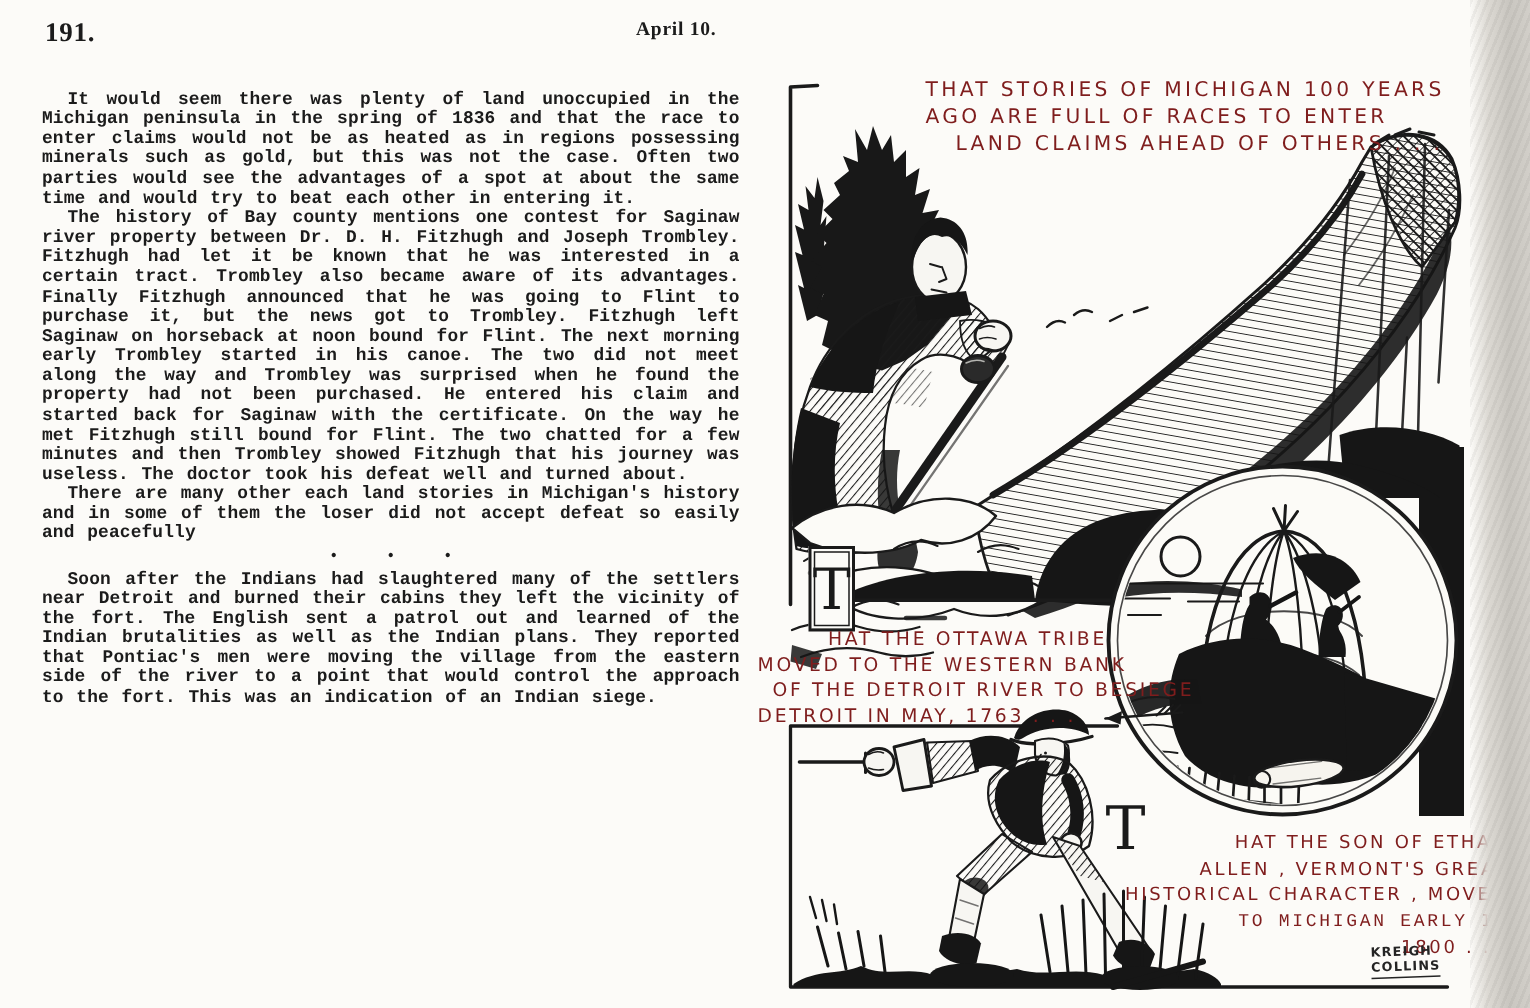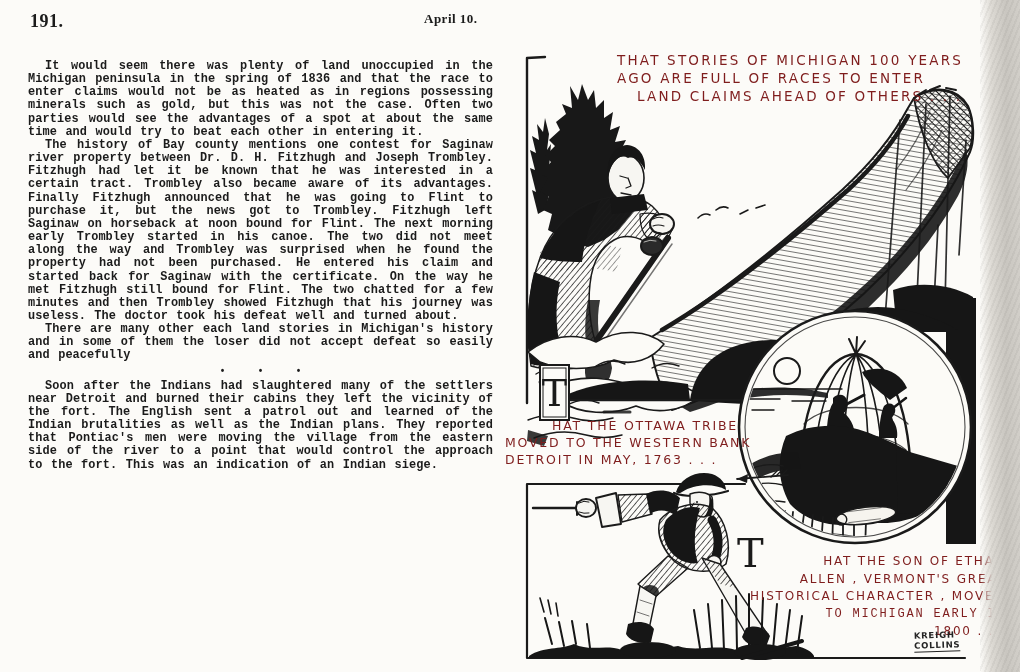--- a/index.html
+++ b/index.html
@@ -233,20 +233,21 @@
   <div class="letter cap-top">
     <div class="l1">THAT STORIES OF MICHIGAN 100 YEARS</div>
     <div class="l2">AGO ARE FULL OF RACES TO ENTER</div>
     <div class="l3">LAND CLAIMS AHEAD OF OTHERS . . .</div>
   </div>
 
   <div class="init-box">T</div>
   <div class="letter cap-ottawa">
     <div class="l1">HAT THE OTTAWA TRIBE</div>
     <div class="l2">MOVED TO THE WESTERN BANK</div>
+    <div class="l3">OF THE DETROIT RIVER TO BESIEGE</div>
     <div class="l4">DETROIT IN MAY, 1763 . . .</div>
   </div>
 
   <div class="init-tall">T</div>
   <div class="letter cap-ethan">
     <div class="l1">HAT THE SON OF ETHAN</div>
     <div class="l2">ALLEN , VERMONT'S GREAT</div>
     <div class="l3">HISTORICAL CHARACTER , MOVED</div>
     <div class="l4">TO MICHIGAN EARLY IN</div>
     <div class="l5">1800 . . .</div>

